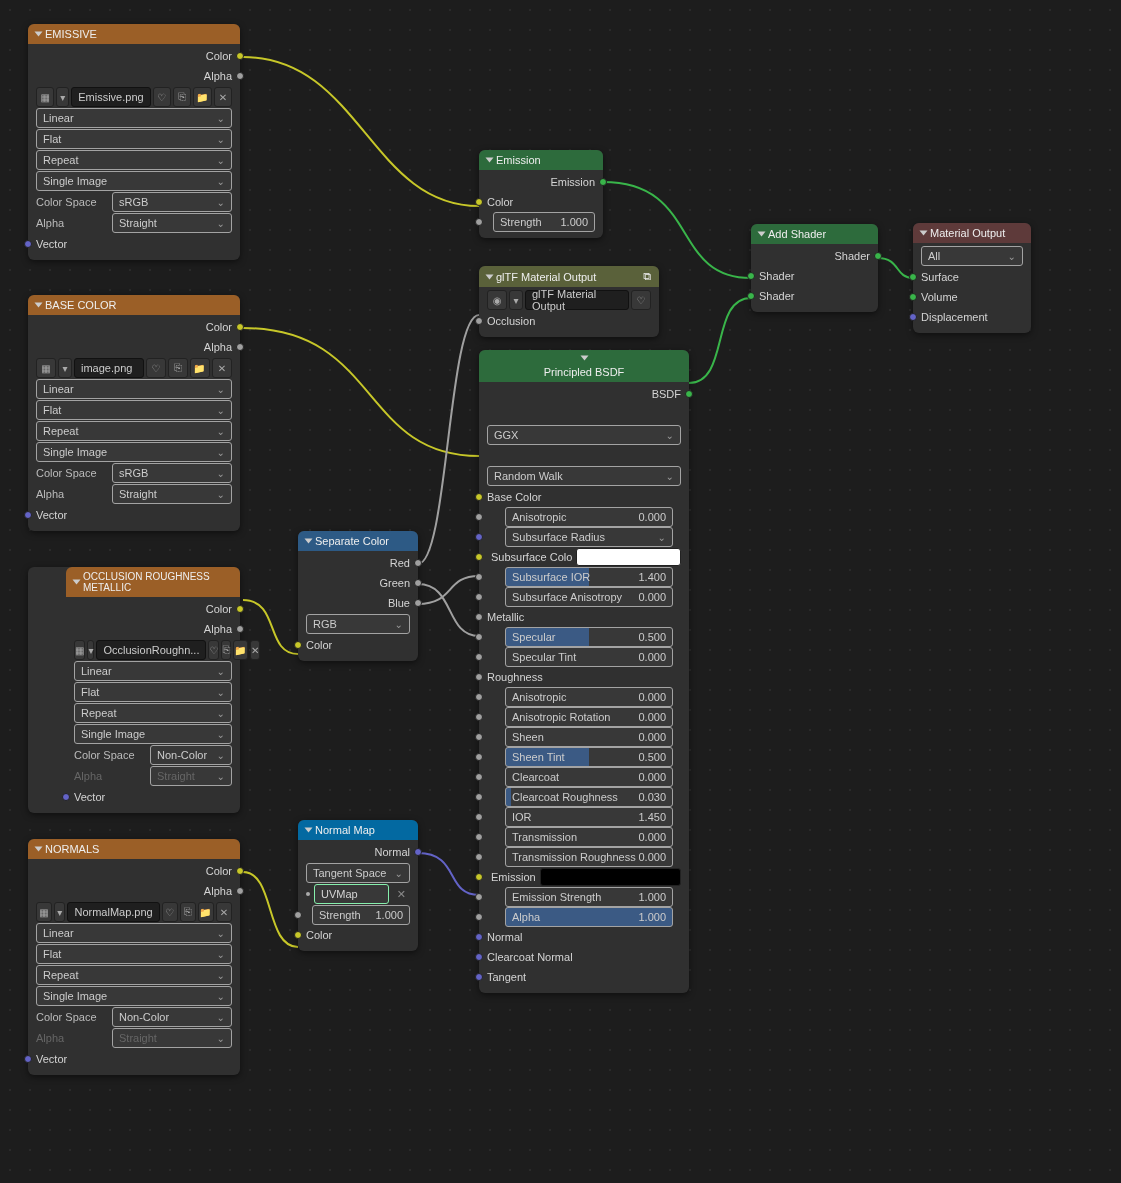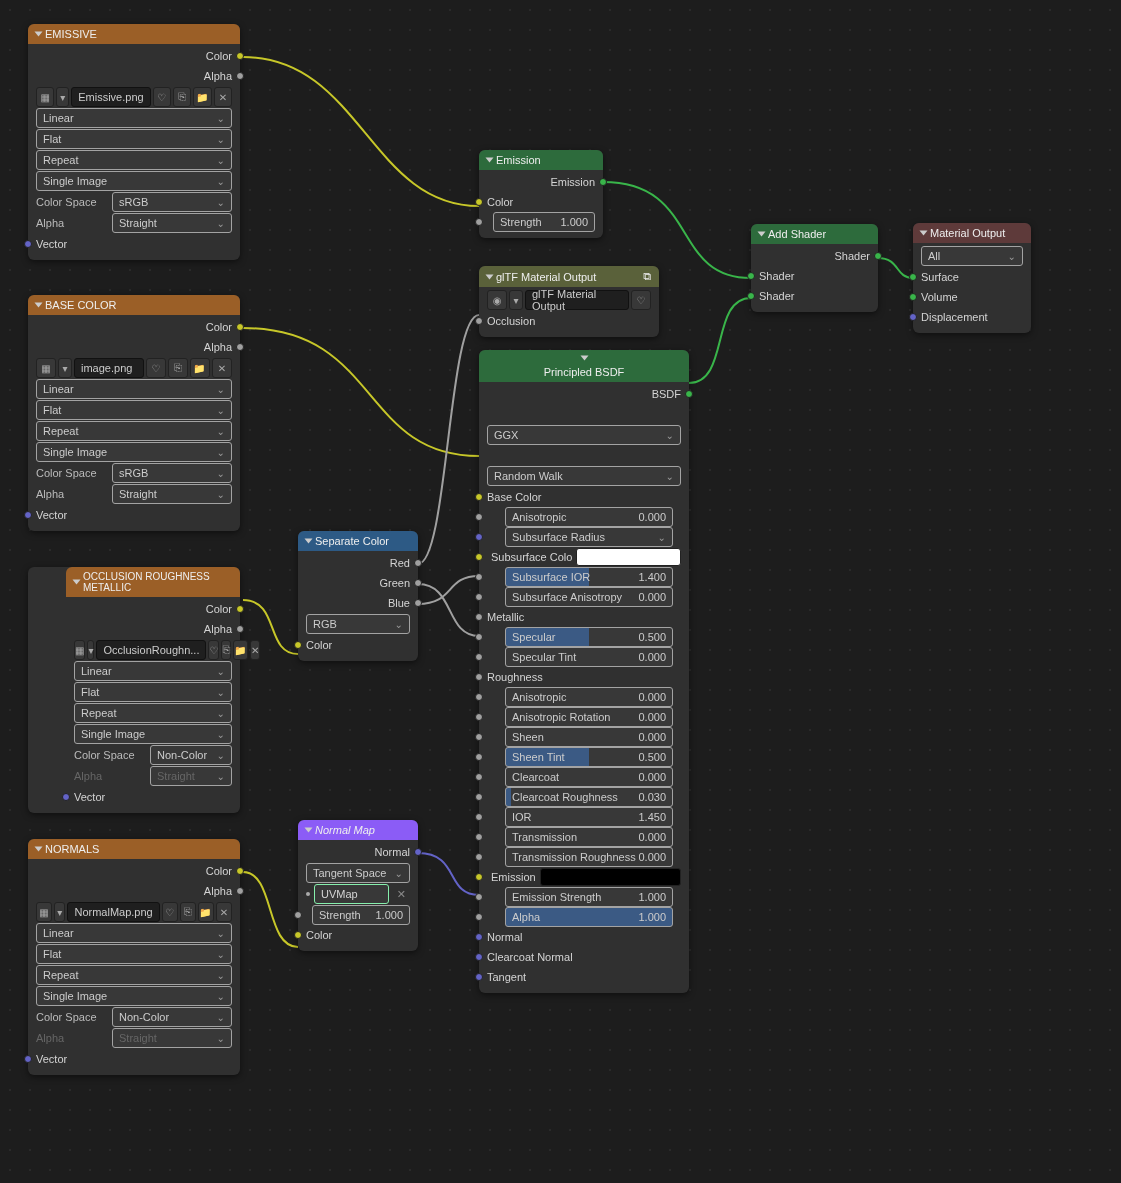--- a/index.html
+++ b/index.html
@@ -31,21 +31,21 @@
     gap: 4px;
     font-weight: 500;
     color: #eee;
   }
   .chev { width: 0; height: 0; border-top: 4px solid transparent; border-bottom: 4px solid transparent; border-left: 5px solid #ccc; transform: rotate(90deg); }
   .hdr-orange { background: #9b5f27; }
   .hdr-green  { background: #2d6b3c; }
   .hdr-olive  { background: #5a613a; }
   .hdr-green2 { background: #2d6b3c; flex-direction: column; }
   .hdr-blue   { background: #2d5a85; }
-  .hdr-purple { background: #8b5cf6; font-style: italic; }
+  .hdr-purple { background: #0369a1; }
   .hdr-red    { background: #5e3a3a; }
   .node-body { padding: 2px 0 6px; }
   .row {
     display: flex;
     align-items: center;
     padding: 2px 8px;
     height: 20px;
     position: relative;
   }
   .row.out { justify-content: flex-end; }

